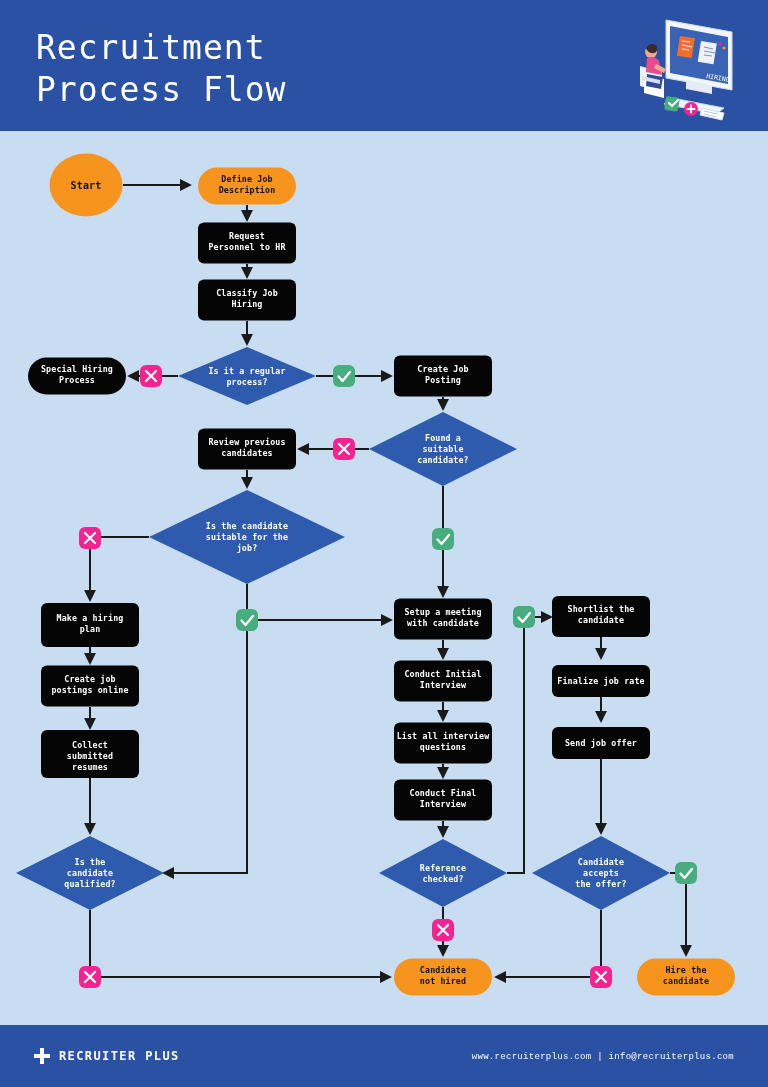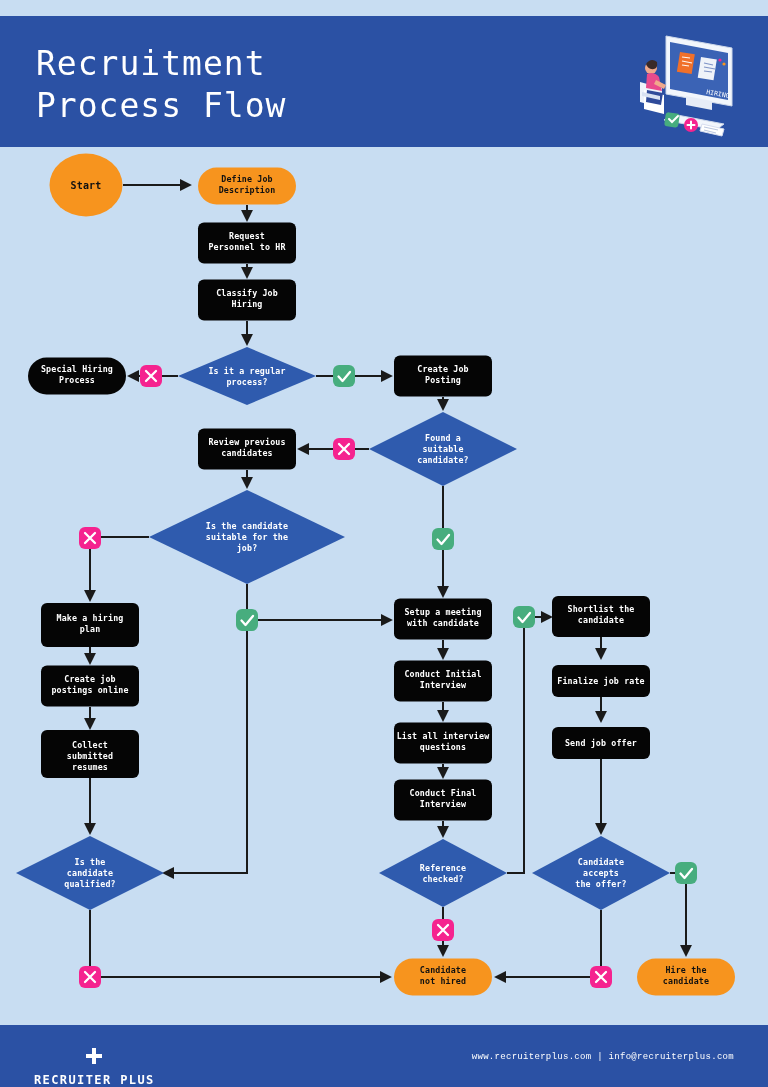--- a/index.html
+++ b/index.html
@@ -5,40 +5,40 @@
   html,body{margin:0;padding:0;background:#ffffff;}
   body{font-family:"DejaVu Sans",sans-serif;}
   #page{
     position:relative;
     width:768px;height:1087px;
     background:#c8ddf2;
     overflow:hidden;
   }
   
   #header{
-    position:absolute;left:0;top:16px;width:768px;height:131px;
+    position:absolute;left:0;top:0;width:768px;height:131px;
     background:#2b51a4;
   }
   #header-title{
     position:absolute;left:36px;top:27px;
     color:#ffffff;
     font-family:"DejaVu Sans Mono","Liberation Mono",monospace;
     font-size:33px;line-height:42px;font-weight:400;
     letter-spacing:1px;
     white-space:pre-line;
   }
   #header-art{position:absolute;right:28px;top:14px;width:120px;height:108px;}
   
   #footer{
     position:absolute;left:0;bottom:0;width:768px;height:62px;
     background:#2b51a4;
   }
   #footer-brand{
     position:absolute;left:34px;top:23px;
-    display:flex;align-items:center;gap:9px;flex-direction:column;
+    display:flex;align-items:center;gap:9px;
   }
   #footer-plus{
     position:relative;width:16px;height:16px;flex:0 0 auto;
   }
   #footer-plus:before,#footer-plus:after{
     content:"";position:absolute;background:#ffffff;
   }
   #footer-plus:before{left:6px;top:0;width:4px;height:16px;}
   #footer-plus:after{left:0;top:6px;width:16px;height:4px;}
   #footer-brand-name{

